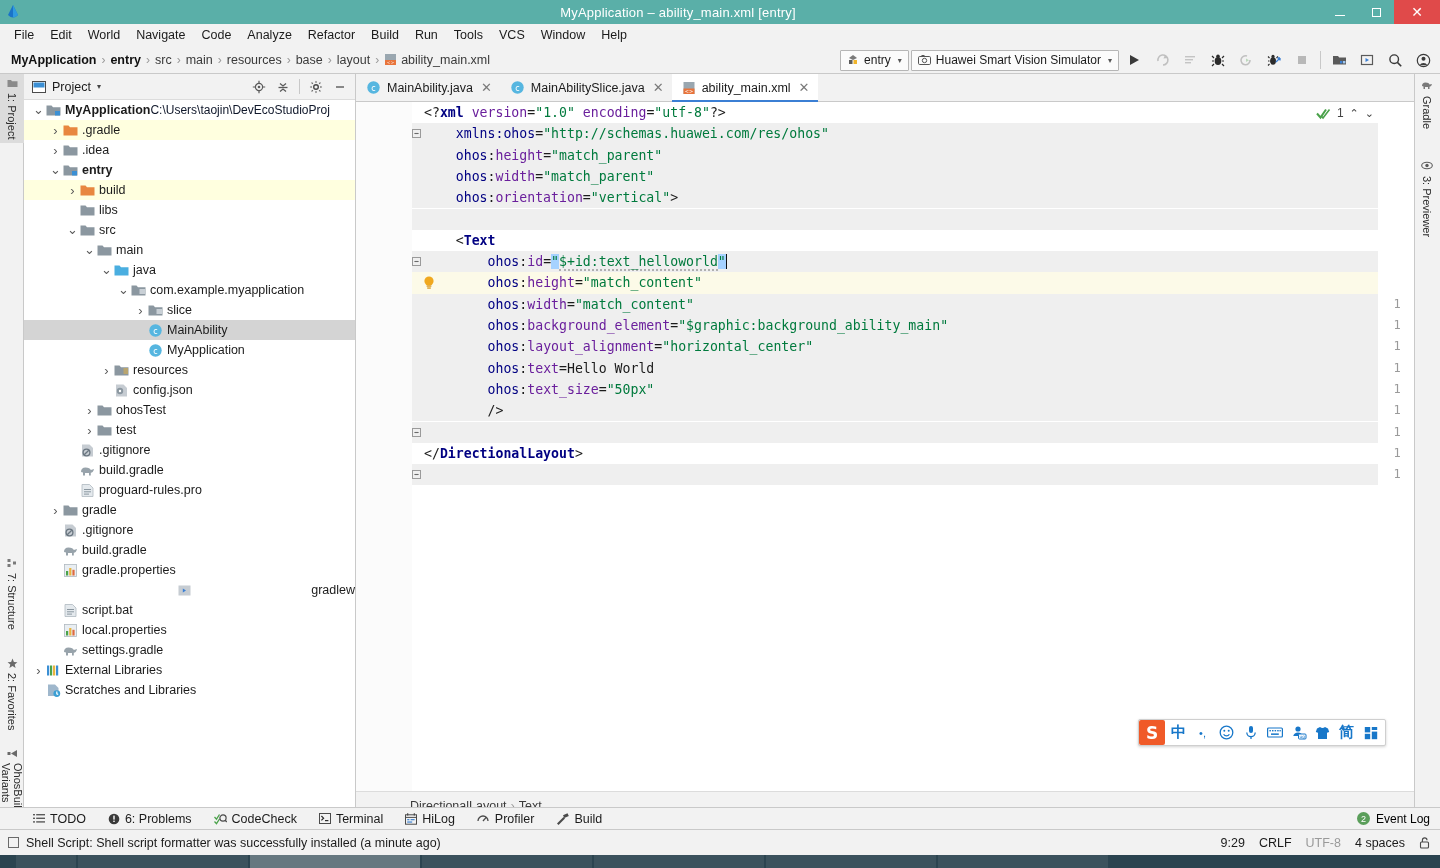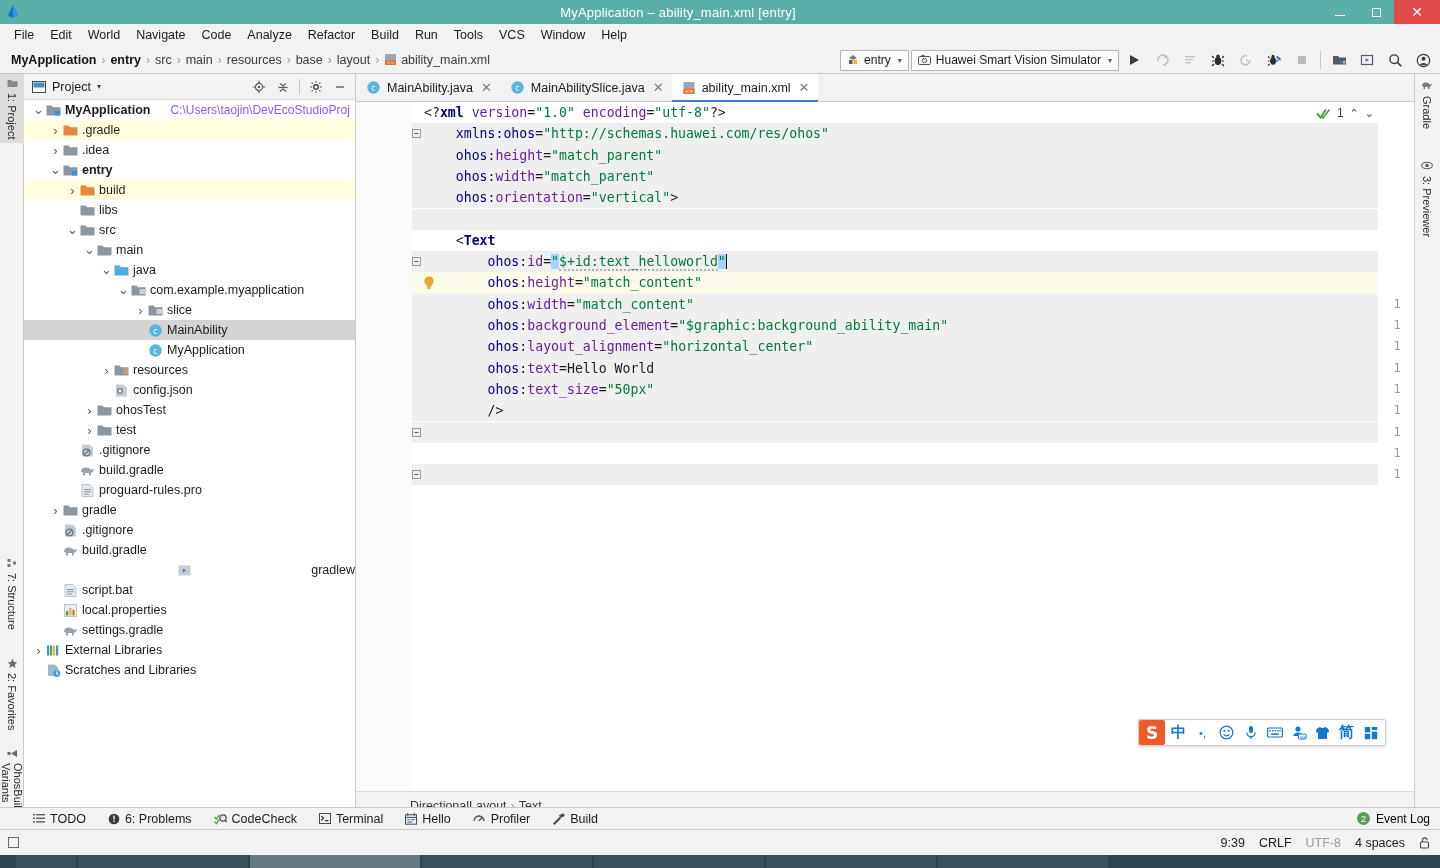--- a/index.html
+++ b/index.html
@@ -118,21 +118,21 @@
     white-space: nowrap; position: relative;
   }
   .trow.hl-yellow { background: #ffffdf; }
   .trow.selected { background: #d4d4d4; }
   .twist {
     width: 13px; text-align: center; color: #5a5a5a; font-size: 9px; flex: none;
   }
   .ticon { width: 16px; height: 16px; flex: none; display:flex; align-items:center; justify-content:center; margin-right: 4px; }
   .tlabel { }
   .tlabel.bold { font-weight: bold; }
-  .tpath { color: #8b5cf6; margin-left: 20px; font-size: 12px; }
+  .tpath { color: #0f172a; margin-left: 0; font-size: 12px; }
   .pp-hscroll {
     position: absolute; left: 44px; bottom: 2px; width: 230px; height: 9px;
     background: #c9c9c9; border-radius: 4px;
   }
 
   
   .editor-area {
     position: absolute; left: 356px; top: 74px; right: 26px; height: 745px;
     background: #ffffff;
   }
@@ -742,20 +742,32 @@
         </div>
         <div class="trow" style="padding-left: 25px;">
           <span class="twist"></span>
           <span class="ticon">
             <svg width="15" height="15" viewBox="0 0 15 15">
               <path d="M1 9 Q1 4.5 5.5 4.5 Q10 4.5 10.8 7 L14 6 Q13.3 9.5 10.8 9.8 L10.8 12.5 H9 L9 10 L5 10 L5 12.5 H3 L3 9.5 Z" fill="#98a3ab"></path>
             </svg>
           </span>
           <span class="tlabel">build.gradle</span>
         </div>
+        <div class="trow" style="padding-left: 25px;">
+          <span class="twist"></span>
+          <span class="ticon">
+            <svg width="15" height="15" viewBox="0 0 15 15">
+              <rect x="1.5" y="1.5" width="12" height="12" fill="#e9eef2" stroke="#b0b9c0" stroke-width="0.8"></rect>
+              <rect x="3" y="8" width="2.2" height="4.5" fill="#4aa24a"></rect>
+              <rect x="6.2" y="5" width="2.2" height="7.5" fill="#e8b33f"></rect>
+              <rect x="9.4" y="6.8" width="2.2" height="5.7" fill="#e06b3f"></rect>
+            </svg>
+          </span>
+          <span class="tlabel">gradle.properties</span>
+        </div>
         <div class="trow" style="padding-left: 25px; justify-content: space-between;">
           <span class="twist"></span>
           <span class="ticon">
             <svg width="15" height="15" viewBox="0 0 15 15">
               <rect x="1.5" y="2.5" width="12" height="10" fill="#c6ccd2"></rect>
               <path d="M5.8 5.5 L9 7.5 L5.8 9.5 Z" fill="#3b7fd4"></path>
             </svg>
           </span>
           <span class="tlabel">gradlew</span>
         </div>
@@ -937,20 +949,21 @@
           <div class="cline"><span class="tok-plain">    </span><span class="tok-punct">&lt;</span><span class="tok-tag">Text</span></div>
           <div class="cline"><span class="tok-plain">        </span><span class="tok-ns">ohos</span><span class="tok-punct">:</span><span class="tok-attr">id</span><span class="tok-punct">=</span><span class="sel tok-val">"</span><span class="tok-val squiggle">$+id:text_helloworld</span><span class="sel tok-val">"</span><span class="caret-bar"></span></div>
           <div class="cline"><span class="tok-plain">        </span><span class="tok-ns">ohos</span><span class="tok-punct">:</span><span class="tok-attr">height</span><span class="tok-punct">=</span><span class="tok-val">"match_content"</span></div>
           <div class="cline"><span class="tok-plain">        </span><span class="tok-ns">ohos</span><span class="tok-punct">:</span><span class="tok-attr">width</span><span class="tok-punct">=</span><span class="tok-val">"match_content"</span></div>
           <div class="cline"><span class="tok-plain">        </span><span class="tok-ns">ohos</span><span class="tok-punct">:</span><span class="tok-attr">background_element</span><span class="tok-punct">=</span><span class="tok-val">"$graphic:background_ability_main"</span></div>
           <div class="cline"><span class="tok-plain">        </span><span class="tok-ns">ohos</span><span class="tok-punct">:</span><span class="tok-attr">layout_alignment</span><span class="tok-punct">=</span><span class="tok-val">"horizontal_center"</span></div>
           <div class="cline"><span class="tok-plain">        </span><span class="tok-ns">ohos</span><span class="tok-punct">:</span><span class="tok-attr">text</span><span class="tok-punct">=</span><span class="tok-plain">Hello World</span></div>
           <div class="cline"><span class="tok-plain">        </span><span class="tok-ns">ohos</span><span class="tok-punct">:</span><span class="tok-attr">text_size</span><span class="tok-punct">=</span><span class="tok-val">"50px"</span></div>
           <div class="cline"><span class="tok-plain">        </span><span class="tok-punct">/&gt;</span></div>
           <div class="cline">&nbsp;</div>
+          <div class="cline"><span class="tok-punct">&lt;/</span><span class="tok-tag">DirectionalLayout</span><span class="tok-punct">&gt;</span></div>
         </div>
 
       <div class="inspect-widget">
         <span>
           <svg width="15" height="13" viewBox="0 0 15 13">
             <path d="M1 6.5 L4.5 10.5 L10 2.5" fill="none" stroke="#4aa24a" stroke-width="2"></path>
             <path d="M5 8.8 L7 11 L13.5 2.5" fill="none" stroke="#4aa24a" stroke-width="1.6"></path>
           </svg>
         </span>
         <span>1</span>
@@ -1071,21 +1084,21 @@
         <svg width="12" height="12" viewBox="0 0 12 12">
           <rect x="0.5" y="1.8" width="11" height="9.4" fill="none" stroke="#4a4a4a" stroke-width="1"></rect>
           <line x1="0.5" y1="4.4" x2="11.5" y2="4.4" stroke="#4a4a4a" stroke-width="1"></line>
           <rect x="2" y="0.3" width="1.3" height="2.2" fill="#4a4a4a"></rect>
           <rect x="8.7" y="0.3" width="1.3" height="2.2" fill="#4a4a4a"></rect>
           <rect x="2.2" y="6" width="2.2" height="1.3" fill="#4a8ad4"></rect>
           <rect x="5.6" y="6" width="4" height="1.3" fill="#4a8ad4"></rect>
           <rect x="2.2" y="8.4" width="5" height="1.3" fill="#4a8ad4"></rect>
         </svg>
       </span>
-      <span>Hello</span>
+      <span>HiLog</span>
     </div>
     <div class="tw-item">
       <span>
         <svg width="13" height="11" viewBox="0 0 13 11">
           <path d="M1 8 A5 5 0 0 1 11 8" fill="none" stroke="#4a4a4a" stroke-width="1.3"></path>
           <line x1="6" y1="8" x2="9.2" y2="4.4" stroke="#4a4a4a" stroke-width="1.3"></line>
         </svg>
       </span>
       <span>Profiler</span>
     </div>
@@ -1103,22 +1116,23 @@
       <span>Event Log</span>
     </div>
   </div>
 
   <div class="statusbar">
     <span style="margin-right:7px;display:flex">
       <svg width="11" height="11" viewBox="0 0 11 11">
           <rect x="0.5" y="0.5" width="10" height="10" fill="none" stroke="#6a6a6a" stroke-width="1"></rect>
         </svg>
     </span>
+    <span>Shell Script: Shell script formatter was successfully installed (a minute ago)</span>
     <div class="sb-right">
-      <span>9:39</span>
+      <span>9:29</span>
       <span>CRLF</span>
       <span class="sb-dim">UTF-8</span>
       <span>4 spaces</span>
       <span style="display:flex">
         <svg width="11" height="12" viewBox="0 0 11 12">
           <rect x="1.5" y="5" width="8" height="6" rx="1" fill="none" stroke="#4a4a4a" stroke-width="1.1"></rect>
           <path d="M3.4 5 V3.2 A2.2 2.2 0 0 1 8 3.2" fill="none" stroke="#4a4a4a" stroke-width="1.1"></path>
         </svg>
       </span>
     </div>

